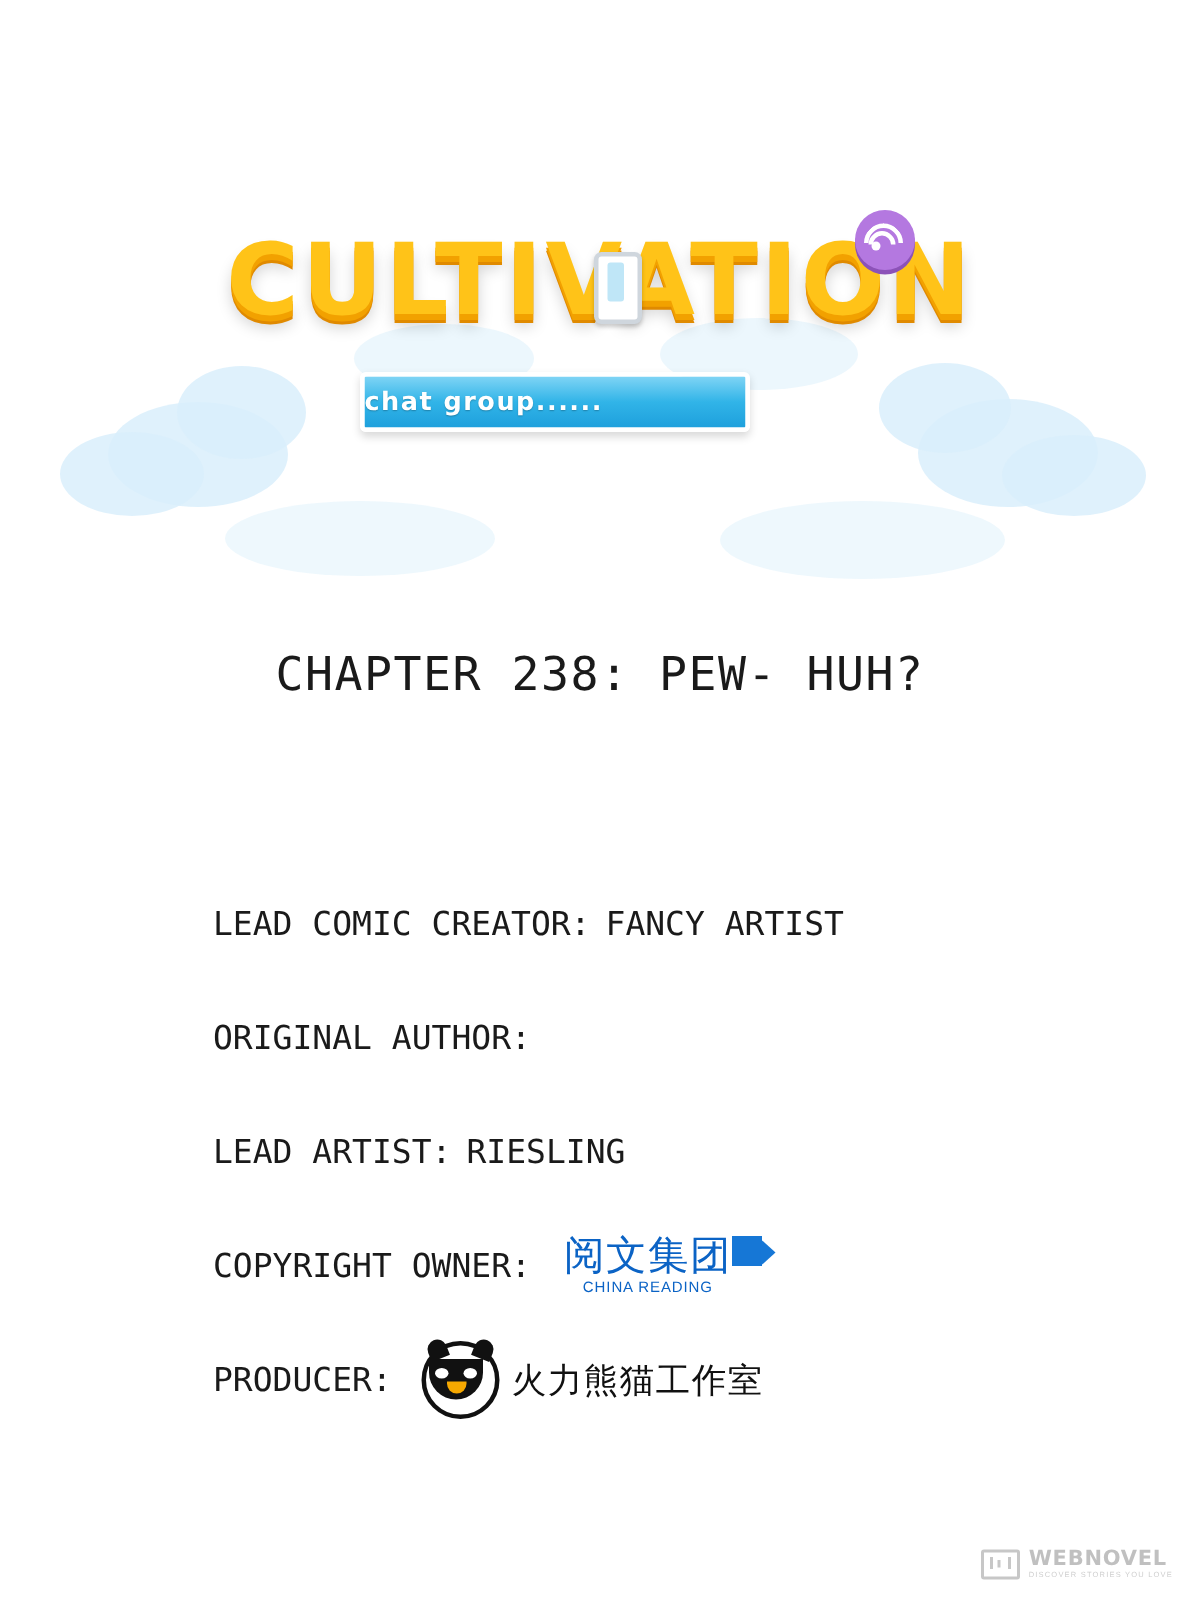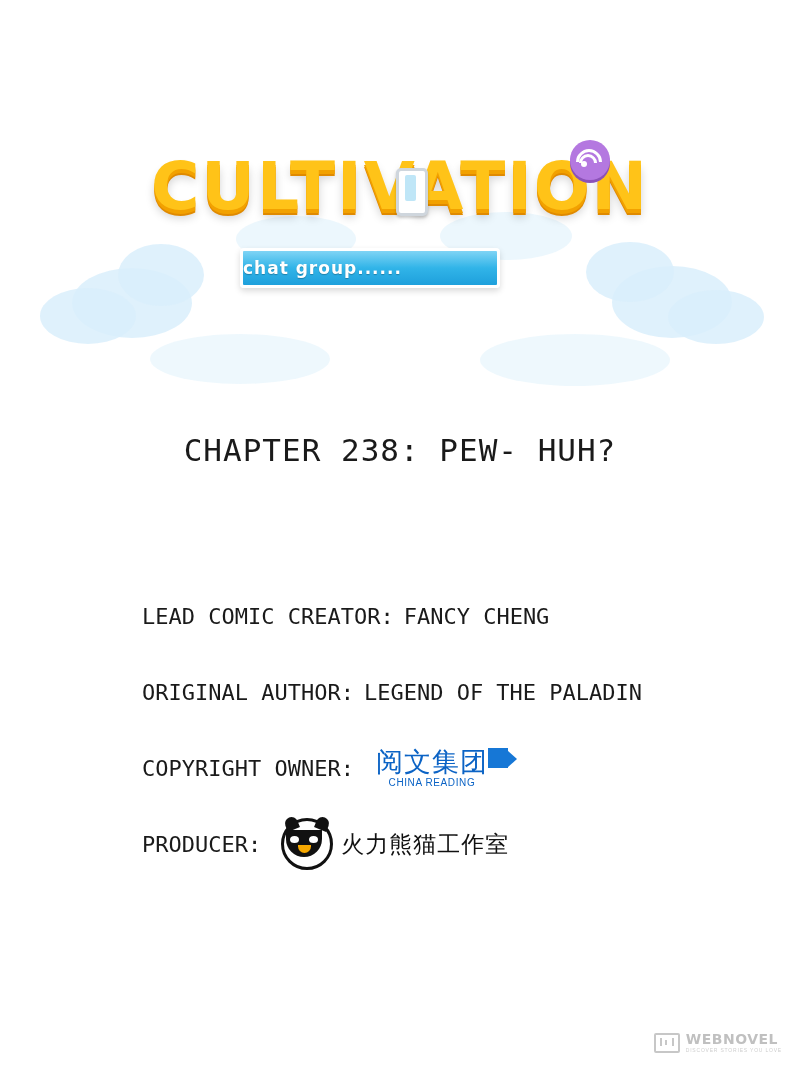--- a/index.html
+++ b/index.html
@@ -382,28 +382,31 @@
 
   <div class="logo-sub">chat group......</div>
 </div>
 
 <div class="chapter-title">CHAPTER 238: PEW- HUH?</div>
 
 <div class="credits">
 
   <div class="credit-row">
     <span class="credit-label">LEAD COMIC CREATOR:</span>
-    <span class="credit-value">FANCY CHENG</span>
+    <span class="credit-value">FANCY ARTIST</span>
   </div>
 
   <div class="credit-row">
     <span class="credit-label">ORIGINAL AUTHOR:</span>
-    <span class="credit-value">LEGEND OF THE PALADIN</span>
-  </div>
-
+  </div>
+
+  <div class="credit-row">
+    <span class="credit-label">LEAD ARTIST:</span>
+    <span class="credit-value">RIESLING</span>
+  </div>
 
   <div class="credit-row">
     <span class="credit-label">COPYRIGHT OWNER:</span>
     <span class="cr-logo">
       <span class="cr-cn">阅文集团</span>
       <span class="cr-en">CHINA READING</span>
       <span class="cr-mark"></span>
     </span>
   </div>
 

